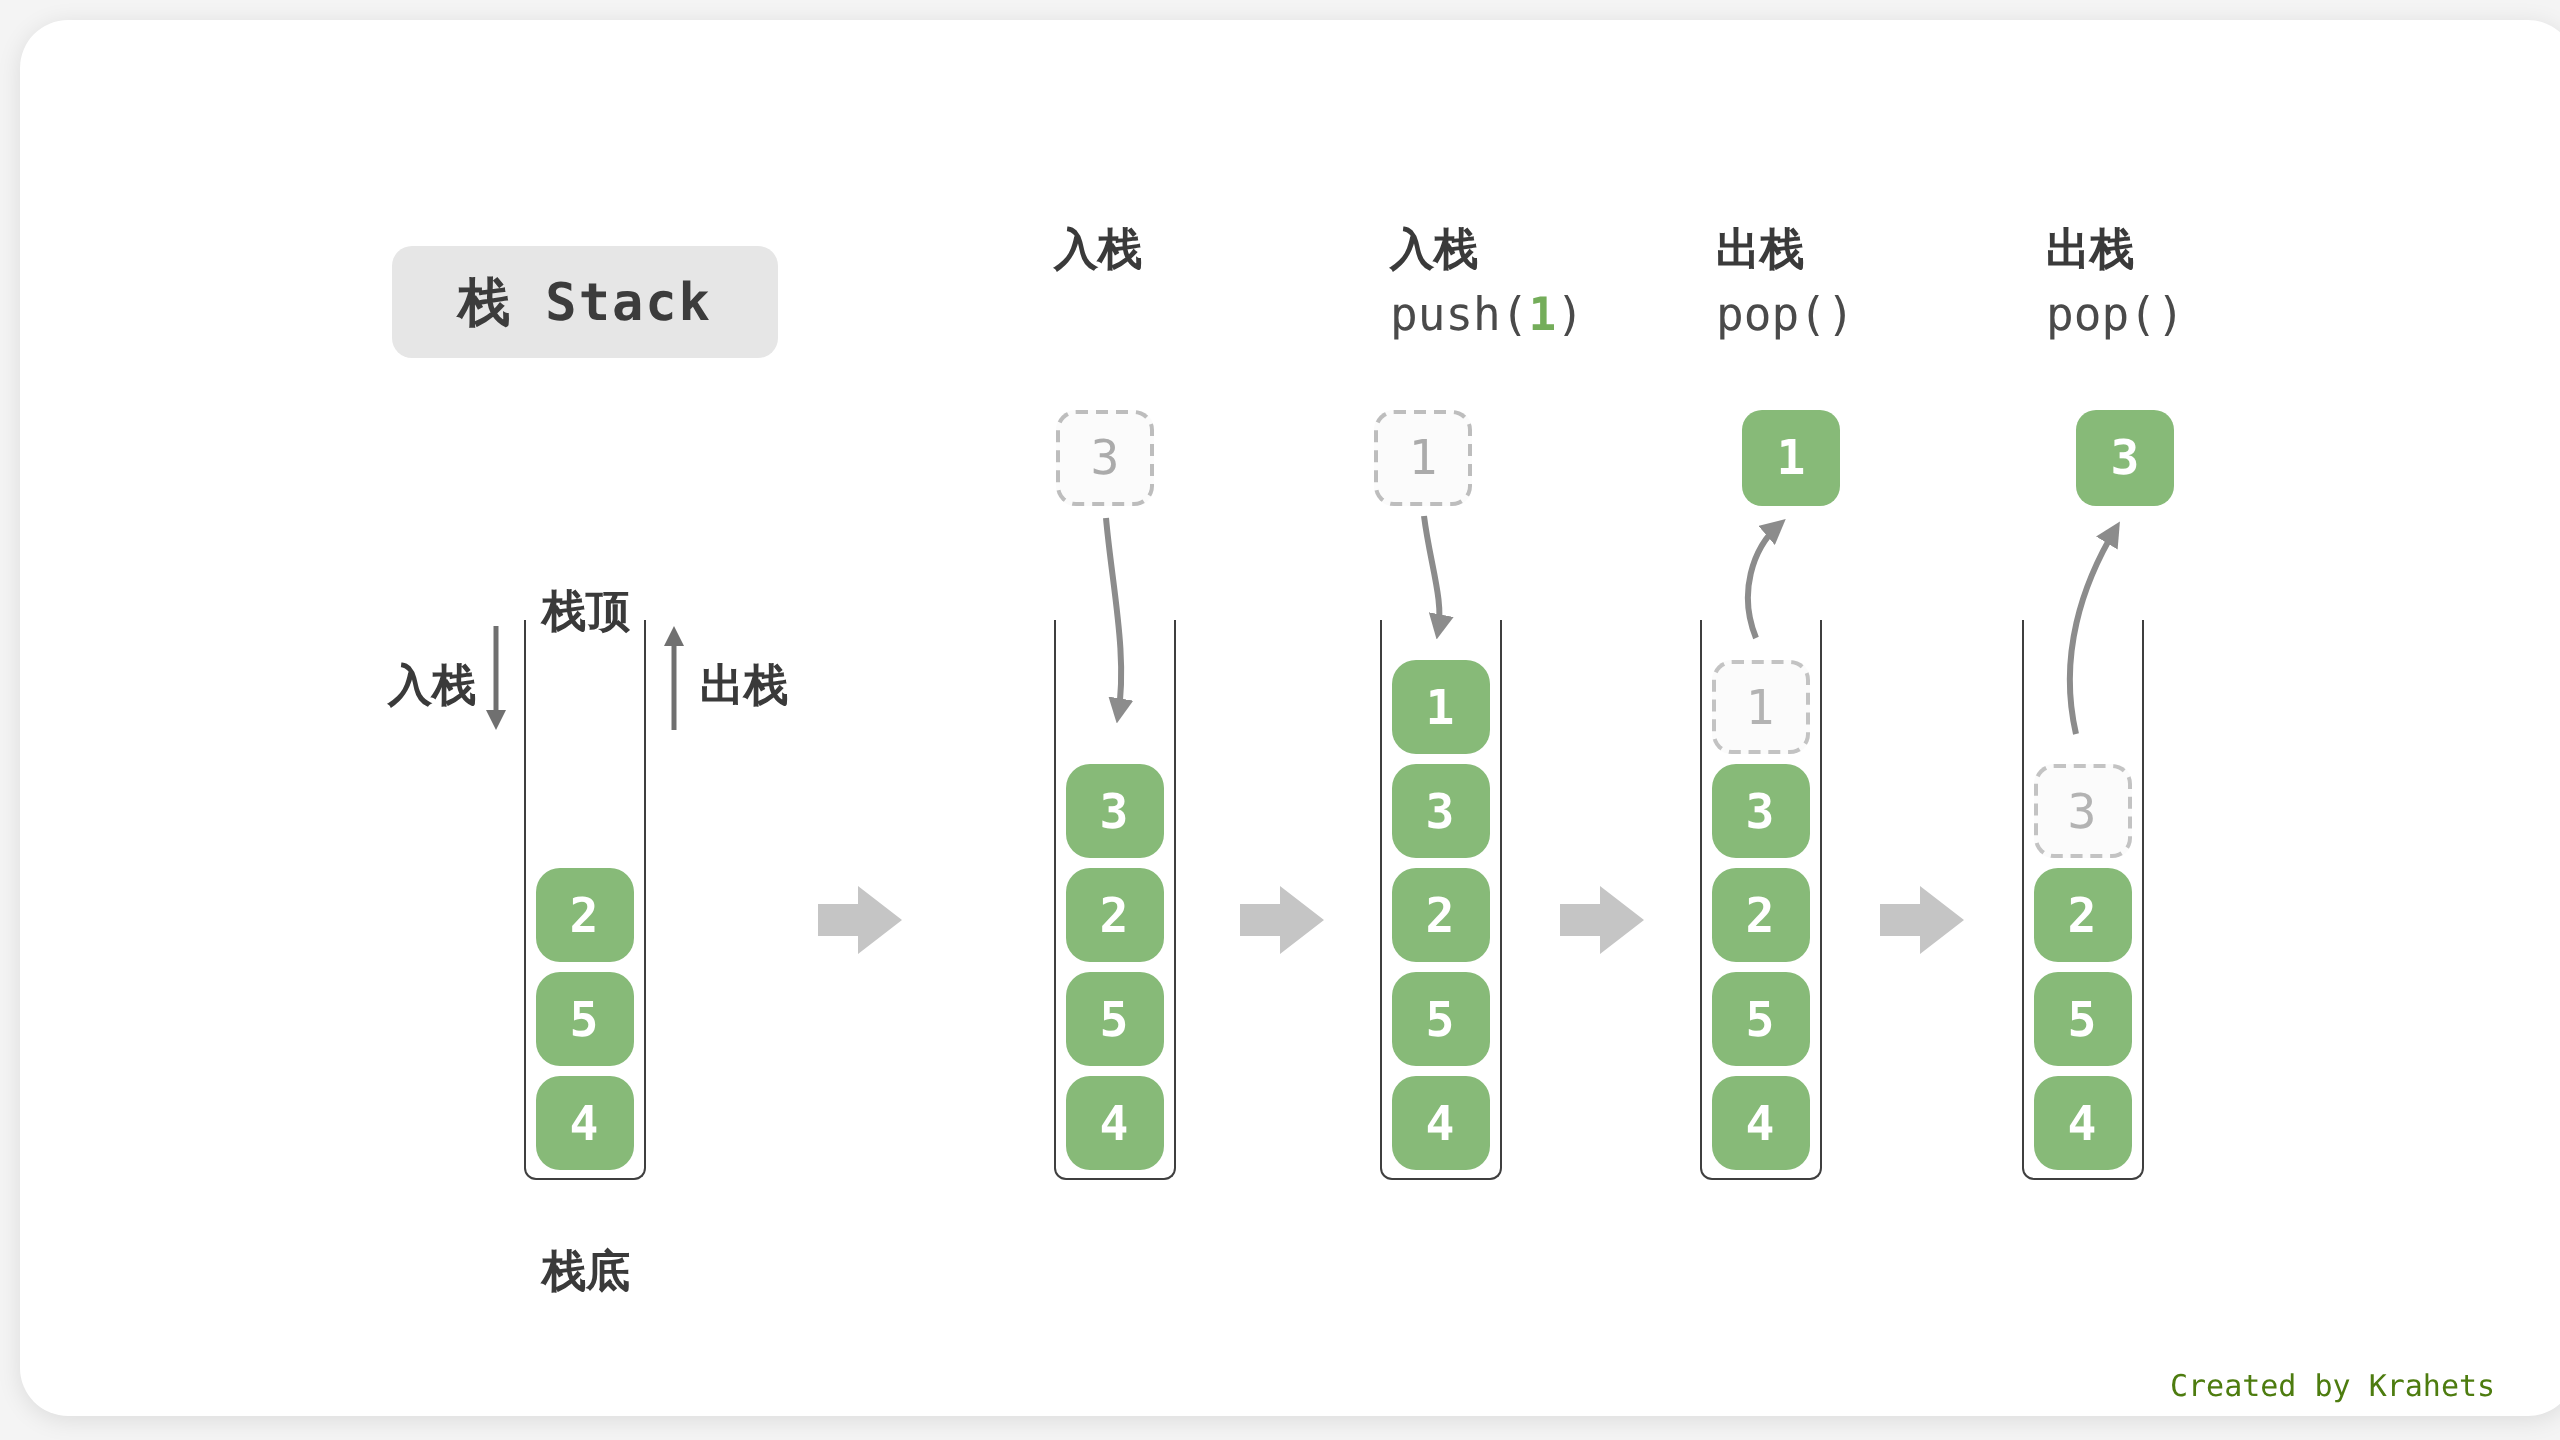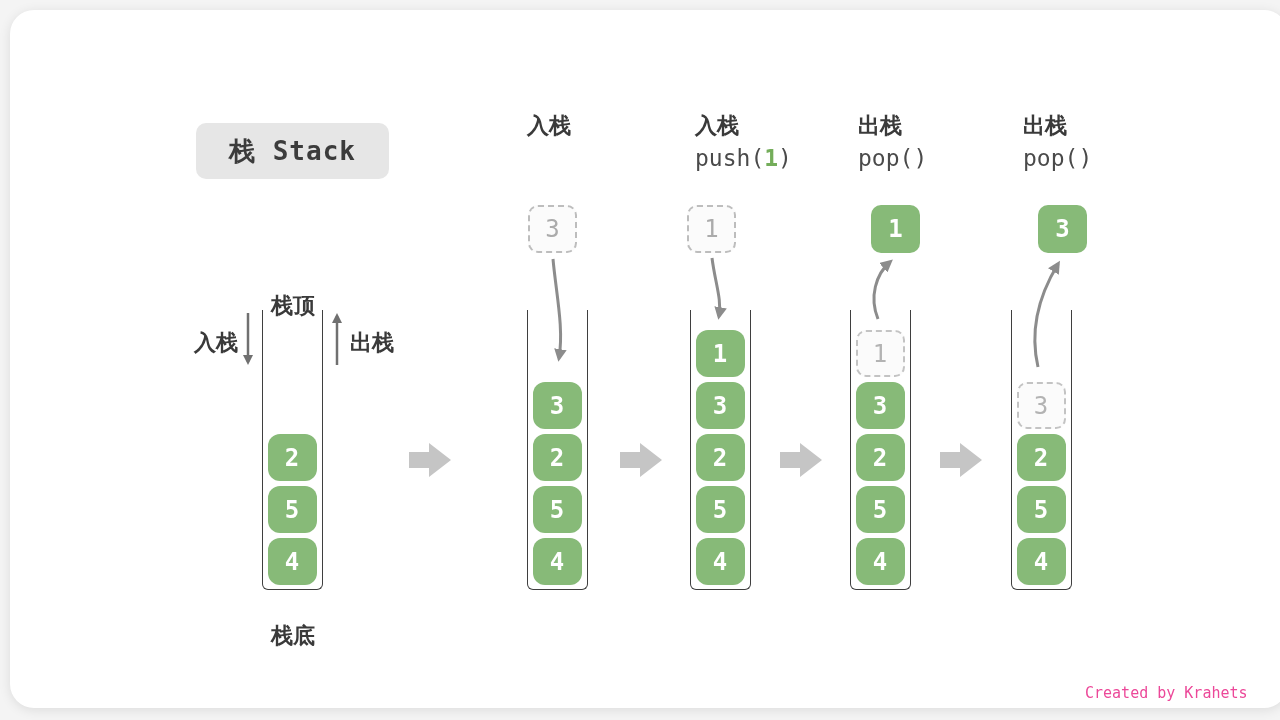--- a/index.html
+++ b/index.html
@@ -28,21 +28,21 @@
     color:#ffffff;font-family:"DejaVu Sans Mono",monospace;font-size:24px;font-weight:700;
     display:flex;align-items:center;justify-content:center;box-sizing:border-box;}
   .cell.ghost{background:#fbfbfb;border:2px dashed #c3c3c3;color:#b3b3b3;border-radius:10px;font-weight:400;}
   .float-box{top:195px;width:49px;height:48px;border-radius:10px;box-sizing:border-box;
     font-family:"DejaVu Sans Mono",monospace;font-size:24px;
     display:flex;align-items:center;justify-content:center;}
   .float-box.ghost{background:#fbfbfb;border:2px dashed #bdbdbd;color:#ababab;}
   .float-box.solid{background:var(--green);color:#ffffff;font-weight:700;}
   .fb1{left:518px;} .fb2{left:677px;} .fb3{left:861px;} .fb4{left:1028px;}
   .overlay{position:absolute;left:0;top:0;width:1280px;height:720px;pointer-events:none;}
-  .watermark{left:1075px;top:674px;font-family:"DejaVu Sans Mono",monospace;font-size:15px;color:#ec4899;}
+  .watermark{left:1075px;top:674px;font-family:"DejaVu Sans Mono",monospace;font-size:15px;color:#4d7c0f;}
 </style>
 </head>
 <body>
 
 <div class="canvas">
 
   <svg class="overlay" viewBox="0 0 1280 720">
     <defs>
       <marker id="headG" viewBox="0 0 10 10" refX="7" refY="5" markerWidth="4.2" markerHeight="4.2" orient="auto-start-reverse">
         <path d="M0,0 L10,5 L0,10 Z" fill="#8c8c8c"></path>

